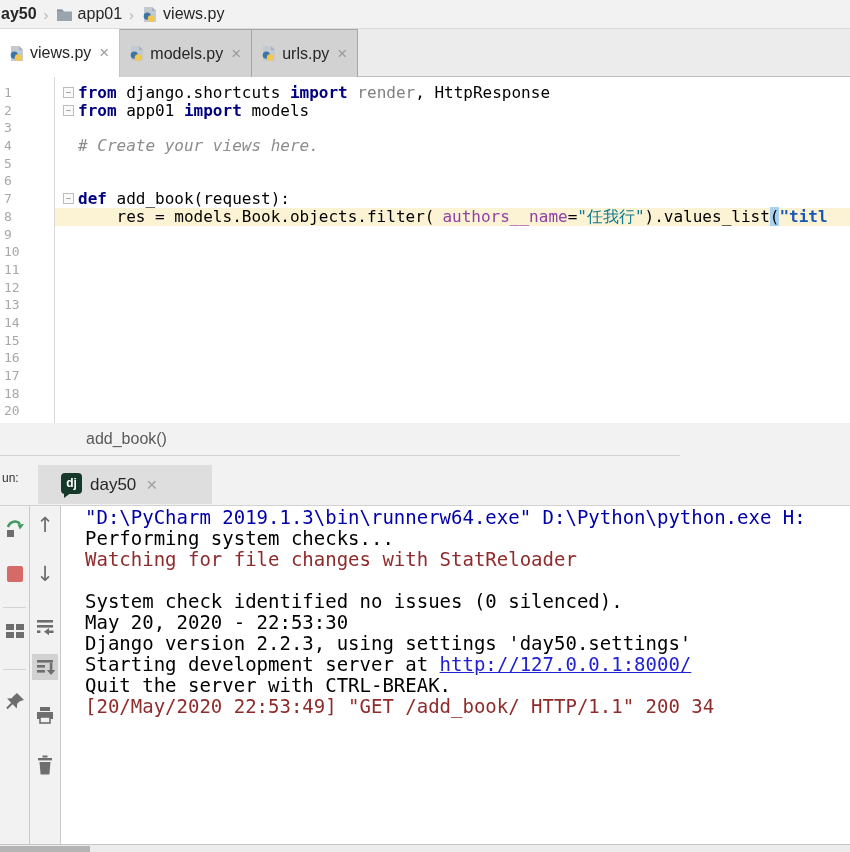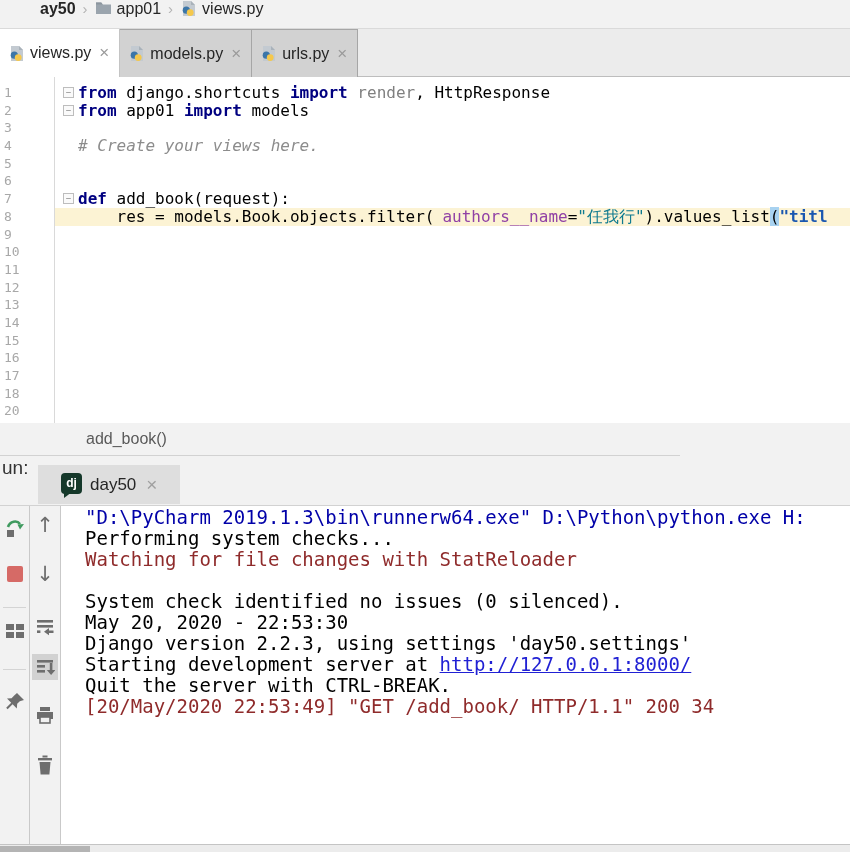--- a/index.html
+++ b/index.html
@@ -4,21 +4,21 @@
 <style>
   * { margin:0; padding:0; box-sizing:border-box; }
   html,body { background:#ffffff; }
   .app {
     position:relative; width:850px; height:852px; overflow:hidden;
     font-family:"Liberation Sans", sans-serif; background:#f2f2f2;
   }
   
   .crumbbar { position:absolute; left:0; top:0; width:850px; height:29px;
     background:#f2f2f2; border-bottom:1px solid #dadada;
-    display:flex; font-size:16px; color:#262626;padding-left:39px; }
+    display:flex; align-items:center; font-size:16px; color:#262626; }
   .crumb-proj { font-weight:bold; margin-left:1px; }
   .crumb-sep { color:#b3b3b3; font-size:15px; margin:0 7px; }
   .crumb-ico { display:inline-flex; margin-right:5px; }
   
   .tabbar { position:absolute; left:0; top:29px; width:850px; height:48px;
     background:#ececec; border-bottom:1px solid #bdbdbd; display:flex; }
   .tab { height:48px; display:flex; align-items:center; padding:0 10px 0 8px;
     font-size:16px; color:#262626; background:#d2d2d2;
     border-right:1px solid #a6a6a6; border-left:1px solid #a6a6a6; border-top:1px solid #a6a6a6; }
   .tab + .tab { border-left:none; }
@@ -47,22 +47,22 @@
   .c-str  { color:#0e7a8f; }
   .c-strb { color:#1a57b0; font-weight:bold; }
   .c-parhl{ background:#a8d2f0; color:#000; }
   
   .navbar { position:absolute; left:0; top:423px; width:680px; height:33px;
     background:#f2f2f2; border-bottom:1px solid #d2d2d2;
     display:flex; align-items:center; font-size:16px; color:#5a5a5a; }
   .navbar span { margin-left:86px; }
   
   .runhdr { position:absolute; left:0; top:456px; width:850px; height:49px; background:#f2f2f2; }
-  .run-label { position:absolute; left:2px; top:1px; font-size:19px; color:#333; }
-  .runtab { position:absolute; left:38px; top:9px; width:142px; height:39px; background:#dedede;
+  .run-label { position:absolute; left:2px; top:15px; font-size:12px; color:#333; }
+  .runtab { position:absolute; left:38px; top:9px; width:174px; height:39px; background:#dedede;
     display:flex; align-items:center; padding-left:23px; font-size:17px; color:#262626; }
   .runtab .dj-wrap { position:relative; width:22px; height:24px; margin-right:7px; }
   .dj-badge { position:absolute; left:0; top:0; width:21px; height:21px; background:#15382a;
     border-radius:4px; color:#ffffff; font-weight:bold; font-size:12px;
     display:flex; align-items:center; justify-content:center; }
   .dj-tail { position:absolute; left:3px; top:19px; width:0; height:0;
     border-left:8px solid #15382a; border-bottom:6px solid transparent; }
   .runtab .tab-close { font-size:19px; color:#a0a0a0; margin-left:10px; }
   
   .console { position:absolute; left:0; top:505px; width:850px; height:339px; background:#ffffff; border-top:1px solid #d2d2d2;}

